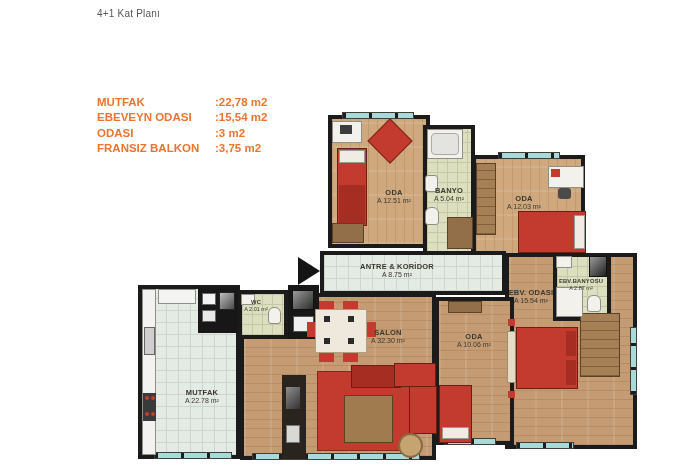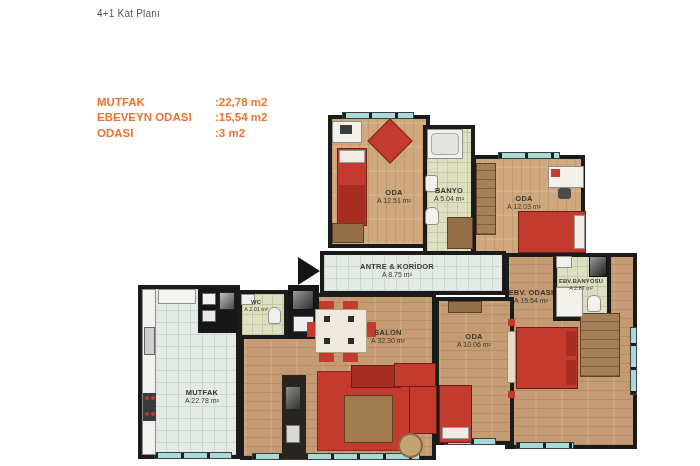--- a/index.html
+++ b/index.html
@@ -79,20 +79,21 @@
 
 <div class="page-title">4+1 Kat Planı</div>
 
 <div class="spec" id="summary">
 </div>
 
 <div class="spec" id="roomlist">
   <div class="row"><span class="lbl">MUTFAK</span><span class="val">:22,78 m2</span></div>
   <div class="row"><span class="lbl">EBEVEYN ODASI</span><span class="val">:15,54 m2</span></div>
   <div class="row"><span class="lbl">ODASI</span><span class="val">:3 m2</span></div>
+  <div class="row"><span class="lbl">FRANSIZ BALKON</span><span class="val">:3,75 m2</span></div>
 </div>
 
 <div id="plan">
 
   <div class="abs room wood-light" style="left:218px;top:80px;width:102px;height:133px;"></div>
   <div class="abs room bath" style="left:313px;top:90px;width:52px;height:132px;"></div>
   <div class="abs room wood-light" style="left:362px;top:120px;width:113px;height:137px;"></div>
   <div class="abs room wood" style="left:395px;top:218px;width:132px;height:196px;"></div>
   <div class="abs room tile" style="left:210px;top:216px;width:186px;height:44px;"></div>
   <div class="abs room wood" style="left:130px;top:258px;width:196px;height:167px;"></div>

